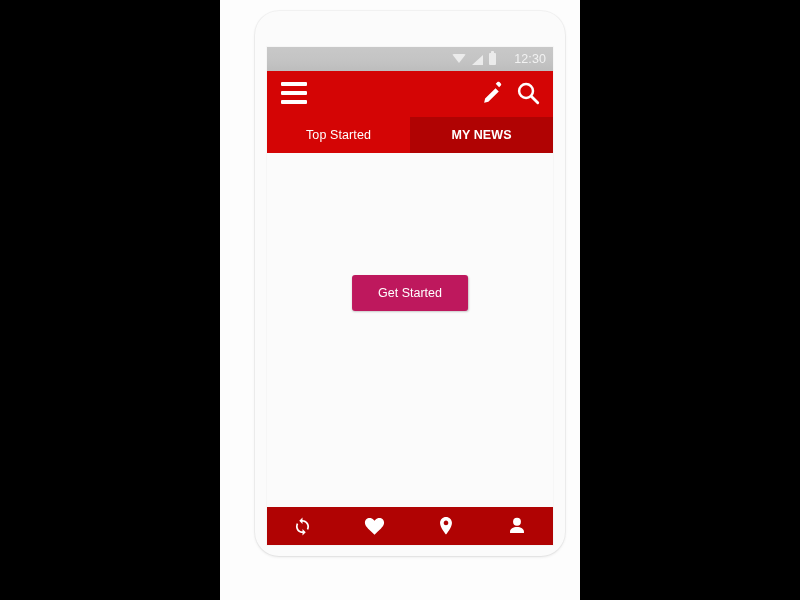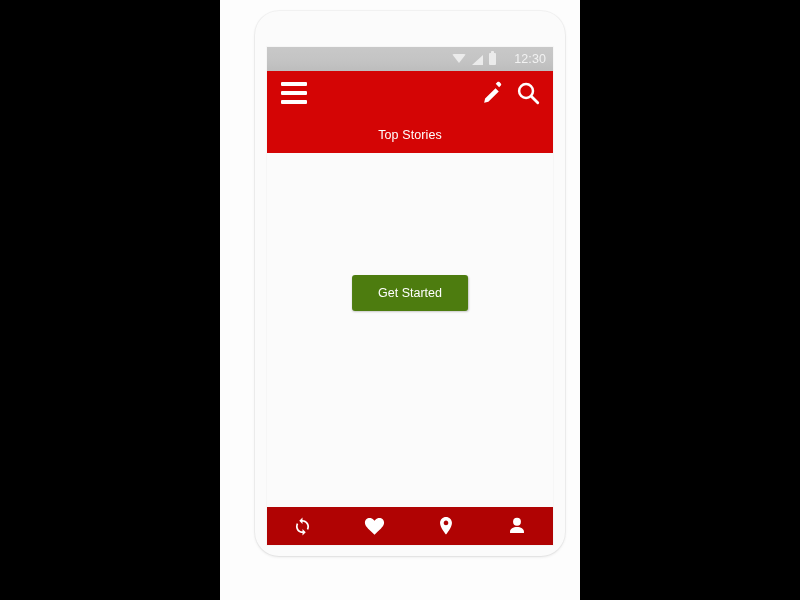--- a/index.html
+++ b/index.html
@@ -186,21 +186,21 @@
   #content {
     position: relative;
     background: #fbfbfb;
     height: 354px;
   }
   #get-started-button {
     position: absolute;
     left: 50%;
     top: 122px;
     transform: translateX(-50%);
-    background: #4d7c0f;
+    background: #be185d;
     color: #ffffff;
     border: none;
     border-radius: 3px;
     padding: 11px 26px;
     font-size: 12.5px;
     font-family: "Liberation Sans", sans-serif;
     cursor: pointer;
     box-shadow: 0 1px 2px rgba(0,0,0,0.20);
     white-space: nowrap;
   }
@@ -259,21 +259,22 @@
 
           <div id="search-button" class="header-action">
             <svg width="26" height="26" viewBox="0 0 24 24" aria-hidden="true">
               <circle cx="10.2" cy="10.2" r="6.4" fill="none" stroke="#ffffff" stroke-width="2.3"></circle>
               <line x1="15.2" y1="15.2" x2="21" y2="21" stroke="#ffffff" stroke-width="2.6" stroke-linecap="round"></line>
             </svg>
           </div>
         </div>
 
         <div id="tab-strip">
-          <div class="tab">Top Stories</div>
+          <div class="tab">Top Started</div>
+          <div class="tab active">MY NEWS</div>
         </div>
 
         <div id="content">
           <button id="get-started-button">Get Started</button>
         </div>
 
         <div id="bottom-nav">
 
           <div class="nav-item">
             <span>

